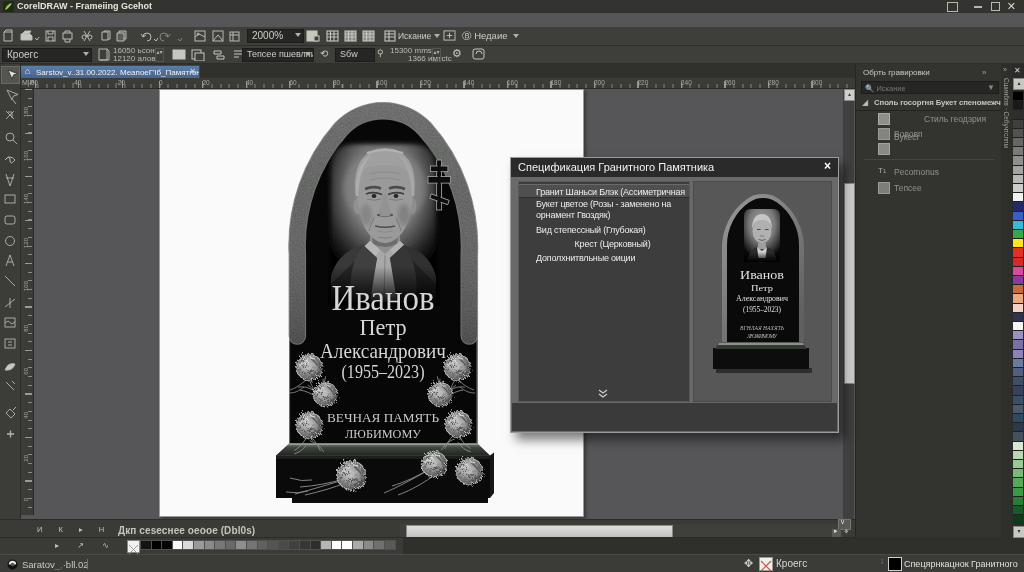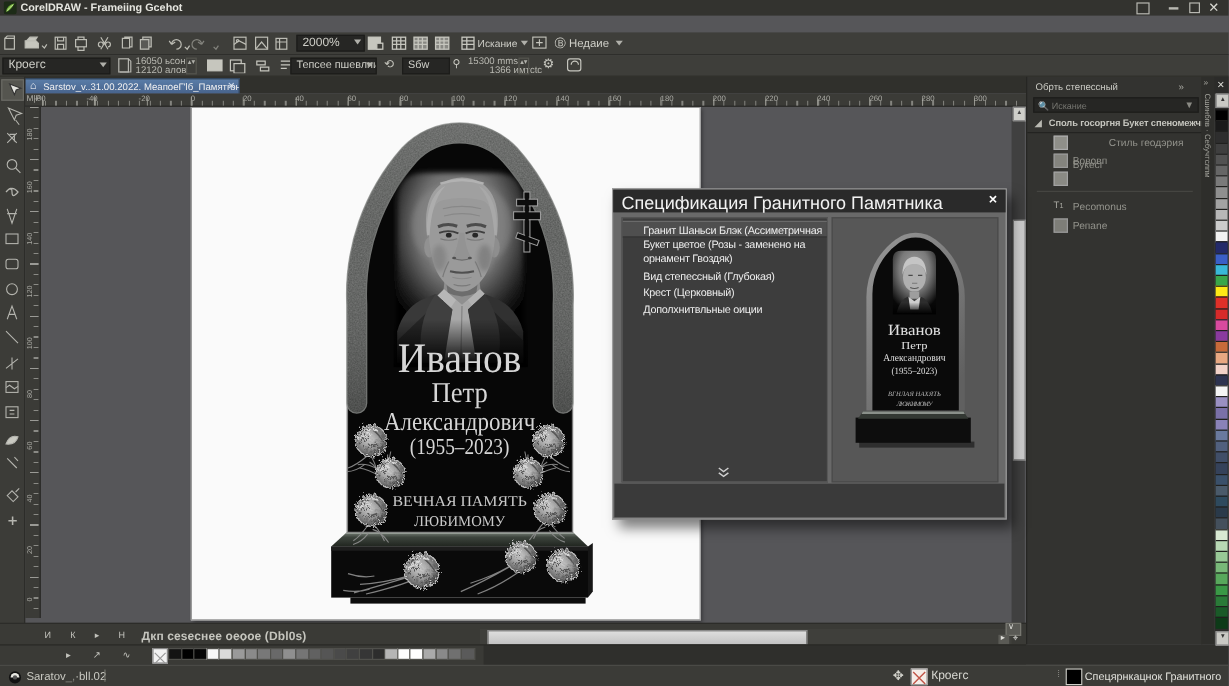--- a/index.html
+++ b/index.html
@@ -287,41 +287,41 @@
       <svg width="12" height="12">
           <path d="M1,1 L11,11 M11,1 L1,11" stroke="#c2574a" stroke-width="1.2"></path>
         </svg>
     </div>
     <span class="abs" style="left:776px;top:3px;font-size:10px;color:#d8d8d2;">Кроегc</span>
     <span class="abs" style="left:881px;top:2px;font-size:8px;color:#8a8a84;">⁞</span>
     <div class="abs" style="left:888px;top:2px;width:12px;height:12px;background:#000;border:1px solid #cfcfc9;"></div>
     <span class="abs" style="left:904px;top:4px;font-size:9px;color:#e2e2dc;">Спецярнкацнок Гранитного</span>
   </div>
   <div id="docker" class="abs">
-    <span class="abs" style="left:7px;top:4px;font-size:8px;color:#cbcbc4;">Обрть степессный</span>
+    <span class="abs" style="left:7px;top:4px;font-size:8px;color:#cbcbc4;">Обрть гравировки</span>
     <span class="abs" style="left:126px;top:4px;font-size:8px;color:#a2a29b;">»</span>
     <div class="abs" style="left:5px;top:17px;width:136px;height:11px;background:#262624;border:1px solid #1d1d1b;">
       <span class="abs" style="left:3px;top:1.5px;font-size:7.5px;color:#757570;">🔍 Искание</span>
       <span class="abs" style="right:3px;top:1px;font-size:8px;color:#8a8a84;">▼</span>
     </div>
     <div class="abs" style="left:0px;top:32px;width:146px;height:14px;border-bottom:1px solid #232321;">
       <span class="abs" style="left:6px;top:2px;font-size:8px;color:#b9b9b2;">◢</span>
       <span class="abs" style="left:18px;top:2px;font-size:7.8px;color:#c6c6bf;font-weight:bold;white-space:nowrap;letter-spacing:-0.1px;">Споль госоргня Букет спеномежчный</span>
     </div>
     <div class="abs" style="left:22px;top:49px;width:10px;height:10px;background:#8f8f89;border:1px solid #aaa;"></div>
     <span class="abs" style="left:38px;top:50px;font-size:8.5px;color:#93938c;margin-left:30px;">Стиль геодэрия</span>
     <div class="abs" style="left:22px;top:64px;width:10px;height:10px;background:#84847e;border:1px solid #999;"></div>
     <span class="abs" style="left:38px;top:65px;font-size:8.5px;color:#93938c;">Вововп</span>
     <div class="abs" style="left:22px;top:79px;width:10px;height:10px;background:#8a8a84;border:1px solid #a2a2a2;"></div>
     <span class="abs" style="left:38px;top:68px;font-size:8.5px;color:#93938c;">Букесг</span>
     <div class="abs" style="left:8px;top:95px;width:130px;height:1px;background:#454541;"></div>
     <span class="abs" style="left:22px;top:102px;font-size:8px;color:#a9a9a2;">Т<span style="font-size:6px">1</span></span>
     <span class="abs" style="left:38px;top:103px;font-size:8.5px;color:#93938c;">Pecomonus</span>
     <div class="abs" style="left:22px;top:118px;width:10px;height:10px;background:#7e7e78;border:1px solid #999;"></div>
-    <span class="abs" style="left:38px;top:119px;font-size:8.5px;color:#93938c;">Репane</span>
+    <span class="abs" style="left:38px;top:119px;font-size:8.5px;color:#93938c;">Тепсее</span>
   </div>
   <span class="abs" style="left:1014px;top:66px;font-size:8px;color:#d8d8d2;z-index:5;">✕</span>
   <div id="tabstrip" class="abs">
     <span class="abs" style="left:1.5px;top:14px;font-size:6.5px;color:#a2a29b;writing-mode:vertical-rl;">Сшинбпв · Себучтcлпм</span>
     <span class="abs" style="left:2px;top:2px;font-size:7px;color:#a2a29b;">»</span>
   </div>
   <div id="palstrip" class="abs"></div>
   <div id="palchips" class="abs" style="left:1013px;top:64px;width:11px;height:473px;">
     <div class="abs" style="left:0px;top:14px;width:10px;height:10px;background:#c9c9c4;border:1px solid #888;font-size:6px;color:#333;text-align:center;line-height:9px;">▴</div>
     <span class="abs" style="left:0px;top:27.0px;width:10px;height:9px;background:#000000;border-top:1px solid #20201e;"></span>
@@ -563,28 +563,28 @@
       <path d="M350,478 C330,484 310,490 295,494 M300,487 C315,486 330,483 344,479 M305,495 C318,492 334,488 347,482 M290,478 Q302,482 312,480 M286,492 Q298,494 308,491" stroke="#8f8f8f" stroke-width="1" fill="none" opacity="0.9"></path>
       <path d="M432,468 C415,478 398,487 384,493 M392,486 C405,482 418,476 428,470 M398,495 C412,490 425,482 436,474" stroke="#8f8f8f" stroke-width="1" fill="none" opacity="0.9"></path>
       <use href="#bloom" transform="translate(350,474) scale(1.3)"></use>
       <use href="#bloom" transform="translate(433,463) scale(1.15)"></use>
       <use href="#bloom" transform="translate(468,470) scale(1.2)"></use>
     </g>
   </svg>
 
   <div id="dialog" class="abs">
     <div id="dlgtitle">
-      <span class="abs" style="left:7px;top:3px;font-size:15px;color:#f2f2f2;">Спецификация Гранитного Памятника</span>
+      <span class="abs" style="left:7px;top:3px;font-size:11px;color:#f2f2f2;">Спецификация Гранитного Памятника</span>
       <span class="abs" style="right:7px;top:1px;font-size:12px;color:#fff;font-weight:bold;">×</span>
     </div>
     <div id="dlglist">
       <div class="li" style="top:2px;height:14px;line-height:14px;background:#4f4f4f;border-top:1px solid #6a6a6a;border-bottom:1px solid #2e2e2e;">Гранит Шаньси Блэк (Ассиметричная</div>
       <div class="li" style="top:17px;white-space:normal;line-height:10.5px;">Букет цветое (Розы - заменено на орнамент Гвоздяк)</div>
       <div class="li" style="top:42px;">Вид степессный (Глубокая)</div>
-      <div class="li" style="top:56px;">Крест (Церковный)</div>
+      <div class="li" style="top:56px;text-align:center;">Крест (Церковный)</div>
       <div class="li" style="top:70px;">Дополхнитвльные оиции</div>
       <svg class="abs" style="left:78px;bottom:2px" width="12" height="10" viewBox="0 0 12 10">
           <path d="M2,1 L6,4 L10,1 M2,5 L6,8 L10,5" stroke="#cfcfcf" stroke-width="1.2" fill="none"></path>
         </svg>
     </div>
     <div class="abs" style="left:1px;top:245px;width:325px;height:28px;background:#3a3a3a;"></div>
     <div id="dlgprev">
       <svg width="137" height="219" viewBox="0 0 137 219">
         <defs>
           <linearGradient id="mrim" x1="0" y1="0" x2="0.7" y2="1">

